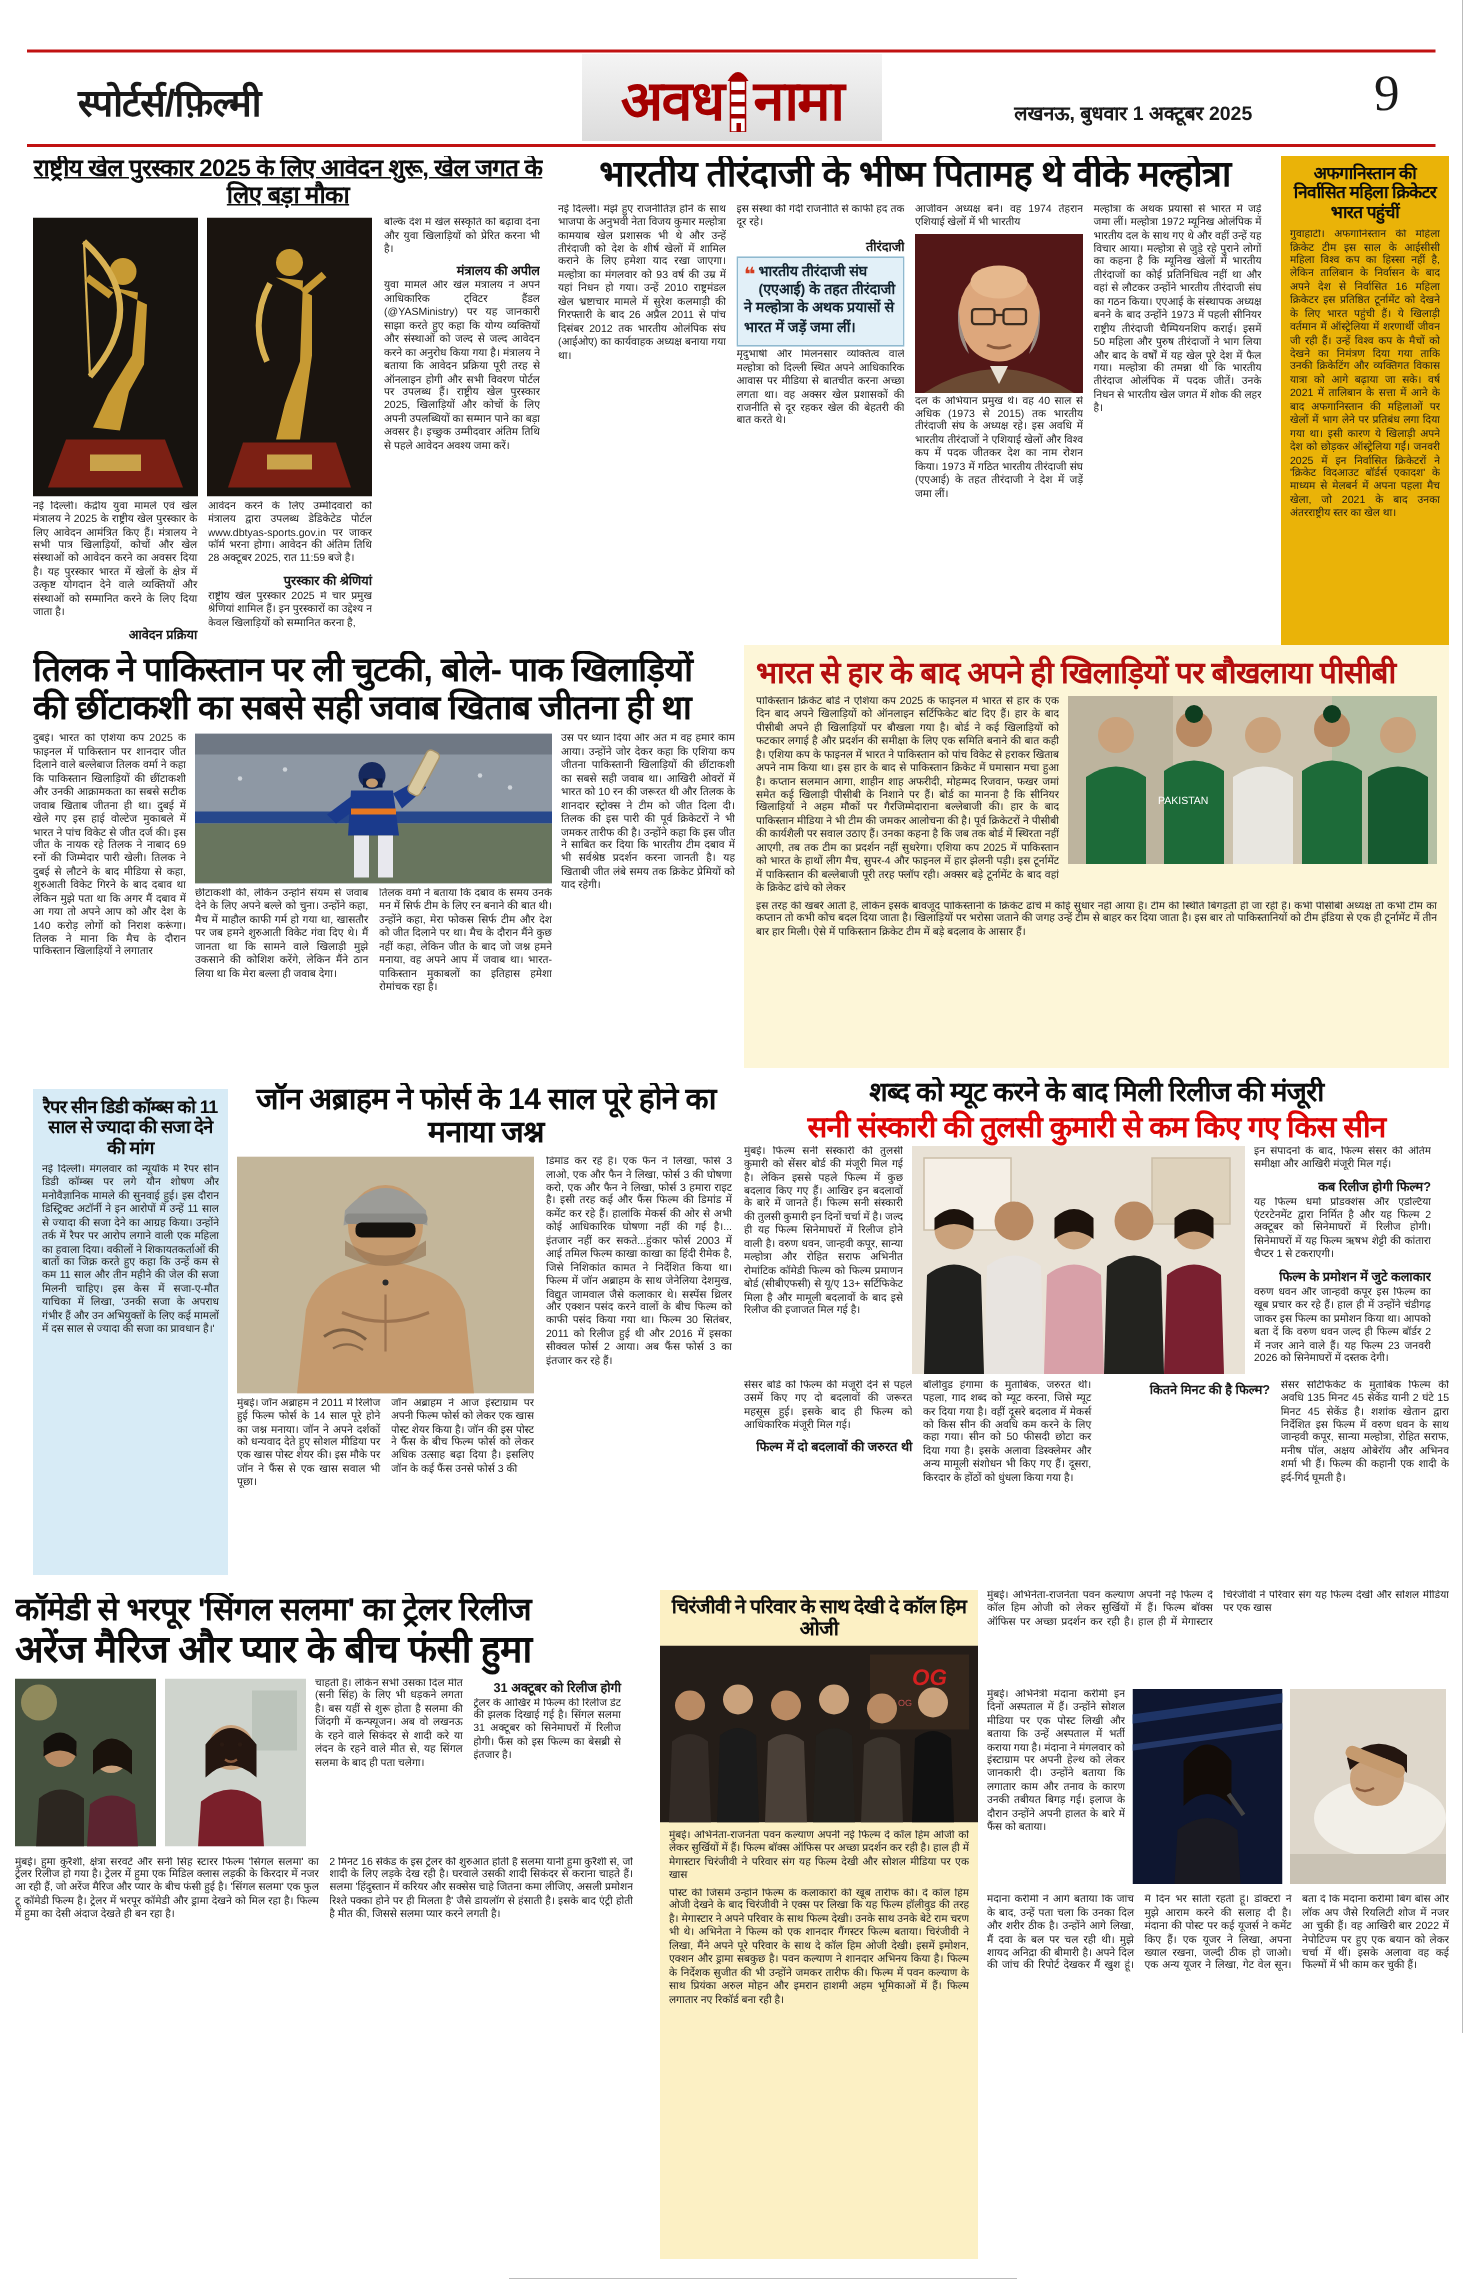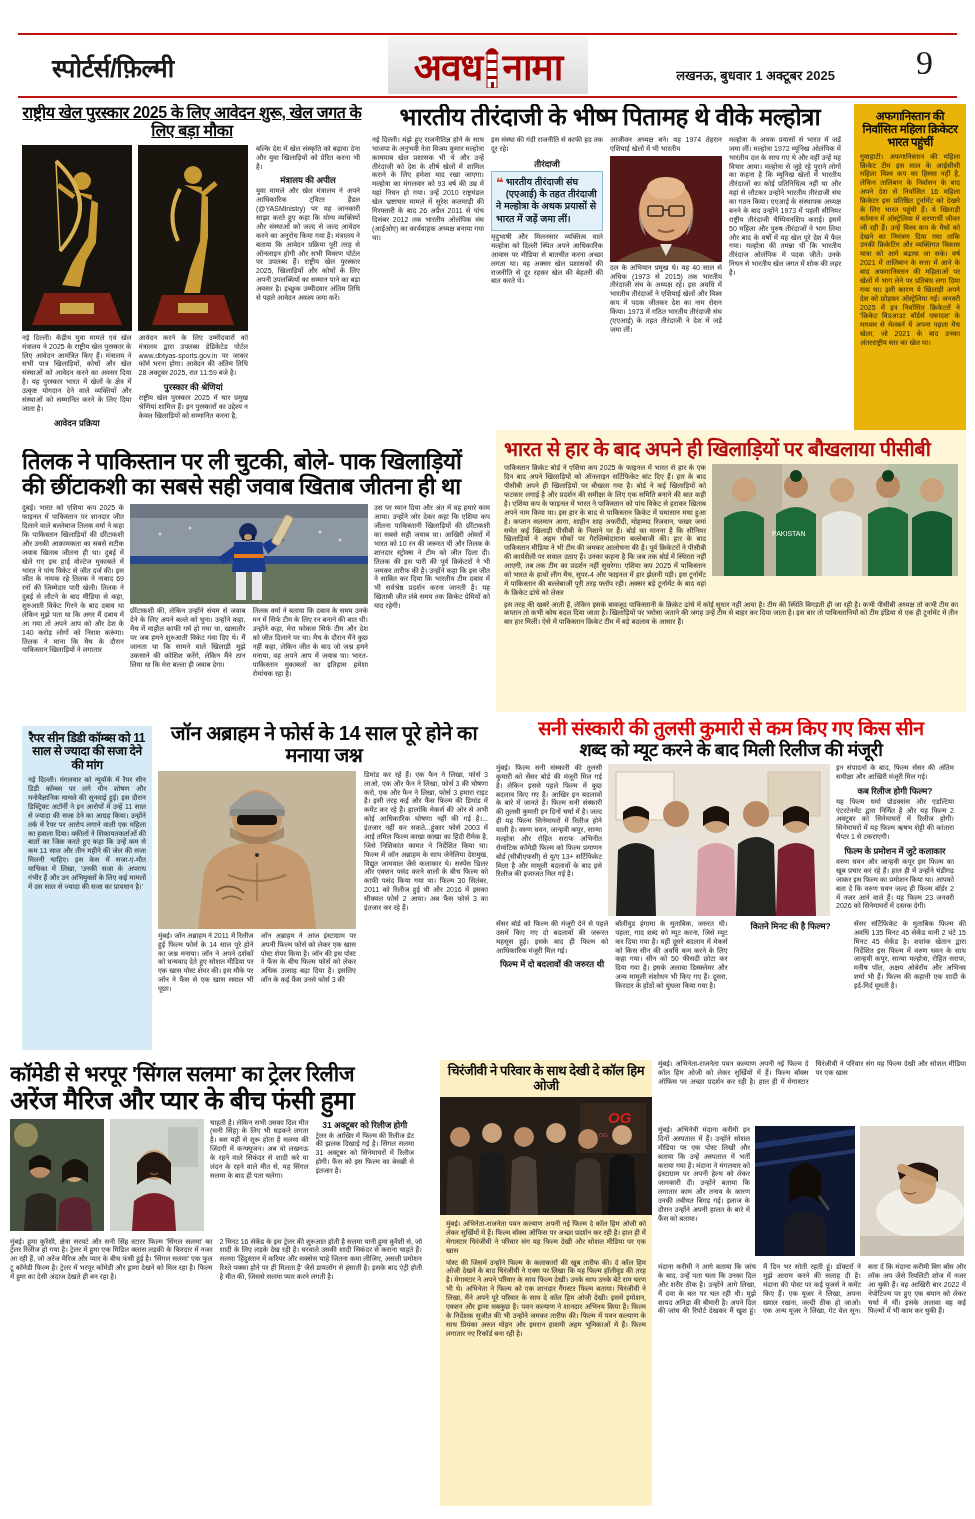--- a/index.html
+++ b/index.html
@@ -8,21 +8,21 @@
   .rule{position:absolute;left:18px;right:18px;height:2px;background:#c11212;}
   .sec-label{position:absolute;left:52px;top:50px;font-size:25px;font-weight:bold;letter-spacing:-0.5px;}
   .masthead{position:absolute;left:388px;top:36px;width:200px;height:58px;background:linear-gradient(#f4f4f4,#dcdcdc);
             display:flex;align-items:center;justify-content:center;gap:2px;}
   .masthead .mh-txt{font-size:37px;font-weight:bold;color:#a40000;letter-spacing:-1px;}
   .dateline{position:absolute;left:648px;top:66px;width:215px;font-size:13px;font-weight:bold;text-align:center;}
   .pageno{position:absolute;left:916px;top:44px;font-size:34px;font-family:"Liberation Serif","DejaVu Serif",serif;}
   .art{position:absolute;overflow:hidden;}
   .hl{font-weight:bold;color:#0d0d0d;text-align:center;line-height:1.12;letter-spacing:-0.4px;}
   .body{font-size:7px;line-height:1.27;text-align:justify;color:#1b1b1b;overflow:hidden;}
-  .subhead{font-size:8.5px;font-weight:bold;text-align:center;margin:3px 0 2px 0;}
+  .subhead{font-size:8.5px;font-weight:bold;text-align:right;margin:3px 0 2px 0;}
   .cols2{columns:2;column-gap:7px;}
   .cols3{columns:3;column-gap:7px;}
   .cols4{columns:4;column-gap:7px;}
   .flexrow{display:flex;}
   figure{margin:0;padding:0;line-height:0;}
   svg{display:block;}
   
   .pinkbox{background:#eab308;padding:6px;box-sizing:border-box;}
   .bluebox{background:#d7ebf6;padding:6px;box-sizing:border-box;}
   .yellowbox{background:#fdf6d8;padding:8px;box-sizing:border-box;}
@@ -146,21 +146,21 @@
         <p class="body" style="margin:0;">मल्होत्रा के अथक प्रयासों से भारत में जड़ें जमा लीं। मल्होत्रा 1972 म्यूनिख ओलंपिक में भारतीय दल के साथ गए थे और वहीं उन्हें यह विचार आया। मल्होत्रा से जुड़े रहे पुराने लोगों का कहना है कि म्यूनिख खेलों में भारतीय तीरंदाजों का कोई प्रतिनिधित्व नहीं था और वहां से लौटकर उन्होंने भारतीय तीरंदाजी संघ का गठन किया। एएआई के संस्थापक अध्यक्ष बनने के बाद उन्होंने 1973 में पहली सीनियर राष्ट्रीय तीरंदाजी चैम्पियनशिप कराई। इसमें 50 महिला और पुरुष तीरंदाजों ने भाग लिया और बाद के वर्षों में यह खेल पूरे देश में फैल गया। मल्होत्रा की तमन्ना थी कि भारतीय तीरंदाज ओलंपिक में पदक जीतें। उनके निधन से भारतीय खेल जगत में शोक की लहर है।</p>
       </div>
     </div>
   </div>
 
   <div class="art pinkbox" style="left:854px;top:104px;width:112px;height:326px;">
     <div class="hl" style="font-size:11.5px;margin-bottom:4px;">अफगानिस्तान की निर्वासित महिला क्रिकेटर भारत पहुंचीं</div>
     <p class="body" style="margin:0;height:270px;" able="false">गुवाहाटी। अफगानिस्तान की महिला क्रिकेट टीम इस साल के आईसीसी महिला विश्व कप का हिस्सा नहीं है, लेकिन तालिबान के निर्वासन के बाद अपने देश से निर्वासित 16 महिला क्रिकेटर इस प्रतिष्ठित टूर्नामेंट को देखने के लिए भारत पहुंची हैं। ये खिलाड़ी वर्तमान में ऑस्ट्रेलिया में शरणार्थी जीवन जी रही हैं। उन्हें विश्व कप के मैचों को देखने का निमंत्रण दिया गया ताकि उनकी क्रिकेटिंग और व्यक्तिगत विकास यात्रा को आगे बढ़ाया जा सके। वर्ष 2021 में तालिबान के सत्ता में आने के बाद अफगानिस्तान की महिलाओं पर खेलों में भाग लेने पर प्रतिबंध लगा दिया गया था। इसी कारण ये खिलाड़ी अपने देश को छोड़कर ऑस्ट्रेलिया गईं। जनवरी 2025 में इन निर्वासित क्रिकेटरों ने 'क्रिकेट विदआउट बॉर्डर्स एकादश' के माध्यम से मेलबर्न में अपना पहला मैच खेला, जो 2021 के बाद उनका अंतरराष्ट्रीय स्तर का खेल था।</p>
   </div>
 
-  <div class="art" style="left:22px;top:449px;width:468px;height:278px;">
+  <div class="art" style="left:22px;top:434px;width:468px;height:278px;">
     <div class="hl" style="font-size:22.5px;text-align:left;">तिलक ने पाकिस्तान पर ली चुटकी, बोले- पाक खिलाड़ियों</div>
     <div class="hl" style="font-size:22.5px;text-align:left;margin-bottom:5px;">की छींटाकशी का सबसे सही जवाब खिताब जीतना ही था</div>
     <div class="flexrow" style="gap:6px;">
       <div style="width:102px;height:212px;overflow:hidden;">
         <p class="body" style="margin:0;">दुबई। भारत को एशिया कप 2025 के फाइनल में पाकिस्तान पर शानदार जीत दिलाने वाले बल्लेबाज तिलक वर्मा ने कहा कि पाकिस्तान खिलाड़ियों की छींटाकशी और उनकी आक्रामकता का सबसे सटीक जवाब खिताब जीतना ही था। दुबई में खेले गए इस हाई वोल्टेज मुकाबले में भारत ने पांच विकेट से जीत दर्ज की। इस जीत के नायक रहे तिलक ने नाबाद 69 रनों की जिम्मेदार पारी खेली। तिलक ने दुबई से लौटने के बाद मीडिया से कहा, शुरुआती विकेट गिरने के बाद दबाव था लेकिन मुझे पता था कि अगर मैं दबाव में आ गया तो अपने आप को और देश के 140 करोड़ लोगों को निराश करूंगा। तिलक ने माना कि मैच के दौरान पाकिस्तान खिलाड़ियों ने लगातार</p>
       </div>
       <div style="width:238px;">
         <figure>
           <svg width="238" height="100" viewBox="0 0 238 100">
             <rect width="238" height="100" fill="#8e98a4"></rect>
@@ -257,22 +257,22 @@
           <p class="body" style="margin:0;">जॉन अब्राहम ने आज इंस्टाग्राम पर अपनी फिल्म फोर्स को लेकर एक खास पोस्ट शेयर किया है। जॉन की इस पोस्ट ने फैंस के बीच फिल्म फोर्स को लेकर अधिक उत्साह बढ़ा दिया है। इसलिए जॉन के कई फैंस उनसे फोर्स 3 की</p>
         </div>
       </div>
       <div style="width:124px;height:300px;overflow:hidden;">
         <p class="body" style="margin:0;">डिमांड कर रहे हैं। एक फैन ने लिखा, फोर्स 3 लाओ, एक और फैन ने लिखा, फोर्स 3 की घोषणा करो, एक और फैन ने लिखा, फोर्स 3 हमारा राइट है। इसी तरह कई और फैंस फिल्म की डिमांड में कमेंट कर रहे हैं। हालांकि मेकर्स की ओर से अभी कोई आधिकारिक घोषणा नहीं की गई है।... इंतजार नहीं कर सकते...हुंकार फोर्स 2003 में आई तमिल फिल्म काखा काखा का हिंदी रीमेक है, जिसे निशिकांत कामत ने निर्देशित किया था। फिल्म में जॉन अब्राहम के साथ जेनेलिया देशमुख, विद्युत जामवाल जैसे कलाकार थे। सस्पेंस थ्रिलर और एक्शन पसंद करने वालों के बीच फिल्म को काफी पसंद किया गया था। फिल्म 30 सितंबर, 2011 को रिलीज हुई थी और 2016 में इसका सीक्वल फोर्स 2 आया। अब फैंस फोर्स 3 का इंतजार कर रहे हैं।</p>
       </div>
     </div>
   </div>
 
   <div class="art" style="left:496px;top:718px;width:470px;height:338px;">
+    <div class="hl" style="font-size:18px;margin-bottom:4px;">शब्द को म्यूट करने के बाद मिली रिलीज की मंजूरी</div>
     <div class="hl red-hl" style="font-size:19.5px;">सनी संस्कारी की तुलसी कुमारी से कम किए गए किस सीन</div>
-    <div class="hl" style="font-size:18px;margin-bottom:4px;">शब्द को म्यूट करने के बाद मिली रिलीज की मंजूरी</div>
     <div class="flexrow" style="gap:6px;">
       <div style="width:106px;height:152px;overflow:hidden;">
         <p class="body" style="margin:0;">मुंबई। फिल्म सनी संस्कारी की तुलसी कुमारी को सेंसर बोर्ड की मंजूरी मिल गई है। लेकिन इससे पहले फिल्म में कुछ बदलाव किए गए हैं। आखिर इन बदलावों के बारे में जानते हैं। फिल्म सनी संस्कारी की तुलसी कुमारी इन दिनों चर्चा में है। जल्द ही यह फिल्म सिनेमाघरों में रिलीज होने वाली है। वरुण धवन, जान्हवी कपूर, सान्या मल्होत्रा और रोहित सराफ अभिनीत रोमांटिक कॉमेडी फिल्म को फिल्म प्रमाणन बोर्ड (सीबीएफसी) से यू/ए 13+ सर्टिफिकेट मिला है और मामूली बदलावों के बाद इसे रिलीज की इजाजत मिल गई है।</p>
       </div>
       <figure>
         <svg width="222" height="152" viewBox="0 0 222 152">
           <rect width="222" height="152" fill="#e9e2d6"></rect>
           <rect x="8" y="8" width="58" height="48" fill="#f5efe6" stroke="#cbbfa8"></rect>
           <rect x="160" y="8" width="52" height="44" fill="#ded2bc" stroke="#cbbfa8"></rect>
           <g>

